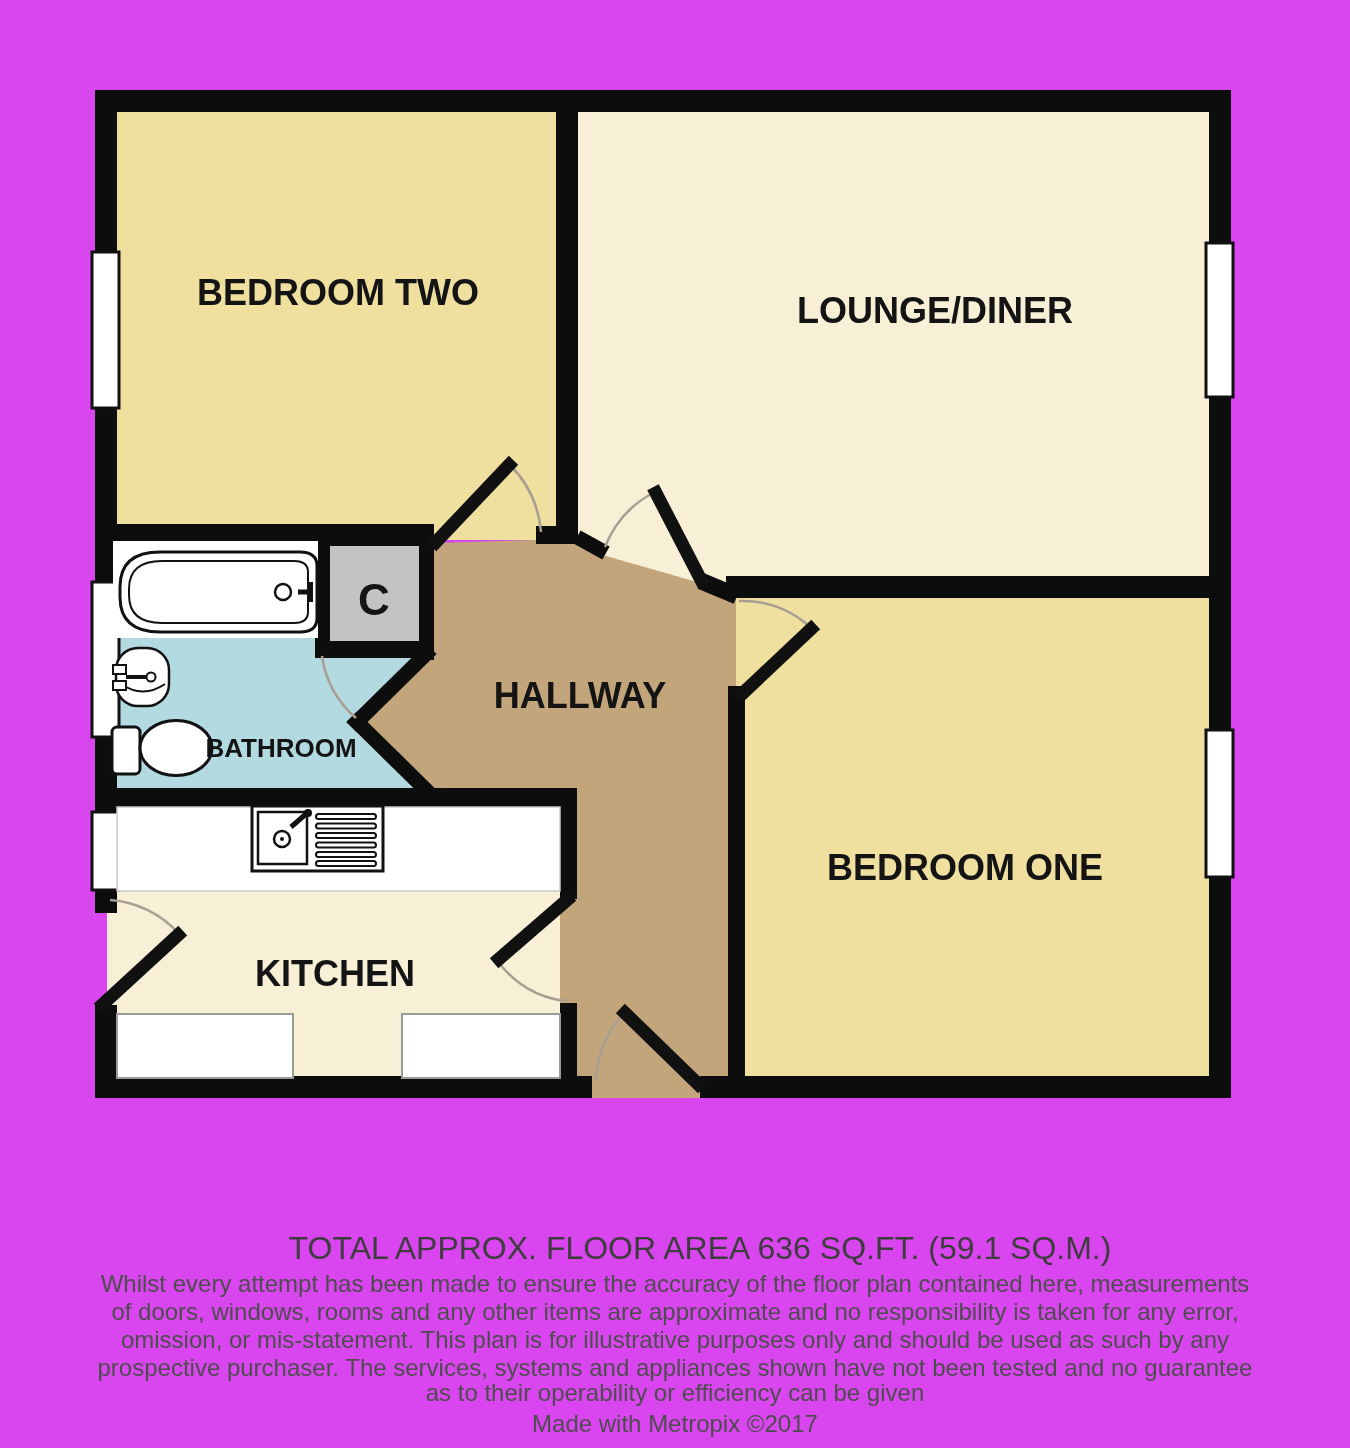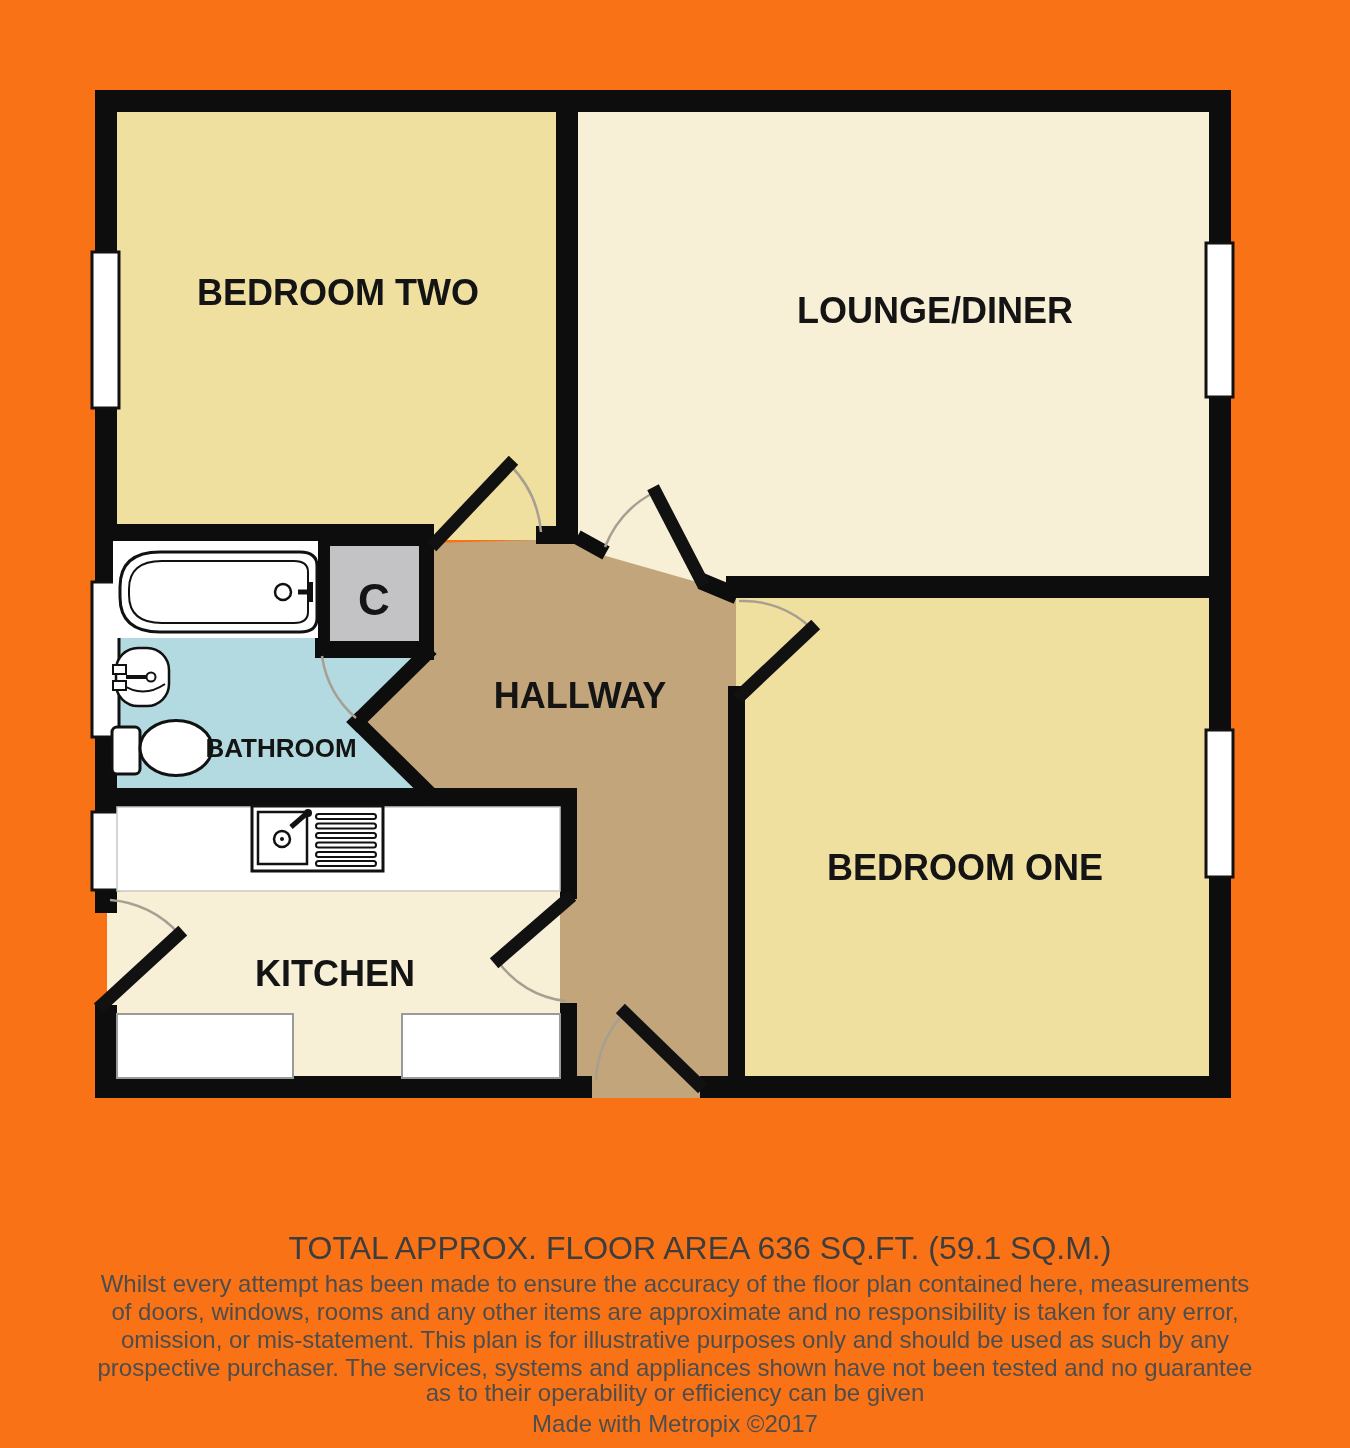--- a/index.html
+++ b/index.html
@@ -1,16 +1,16 @@
 <!DOCTYPE html>
 <html><head>
 <meta charset="utf-8">
 <style>
   html,body{margin:0;padding:0;background:#fff;}
-  .page{width:1350px;height:1448px;position:relative;background:#f97316;}
+  .page{width:1350px;height:1448px;position:relative;background:#d946ef;}
   svg{display:block;}
   .rl{font-family:"Liberation Sans",sans-serif;font-weight:bold;font-size:36px;fill:#141414;}
   .rl-small{font-size:26px;}
   .rl-c{font-size:44px;}
   .ft-title{font-family:"Liberation Sans",sans-serif;font-size:32px;fill:#3d3d3d;}
   .ft-line{font-family:"Liberation Sans",sans-serif;font-size:24px;fill:#4d4d4d;}
 </style>
 </head>
 <body>
 

